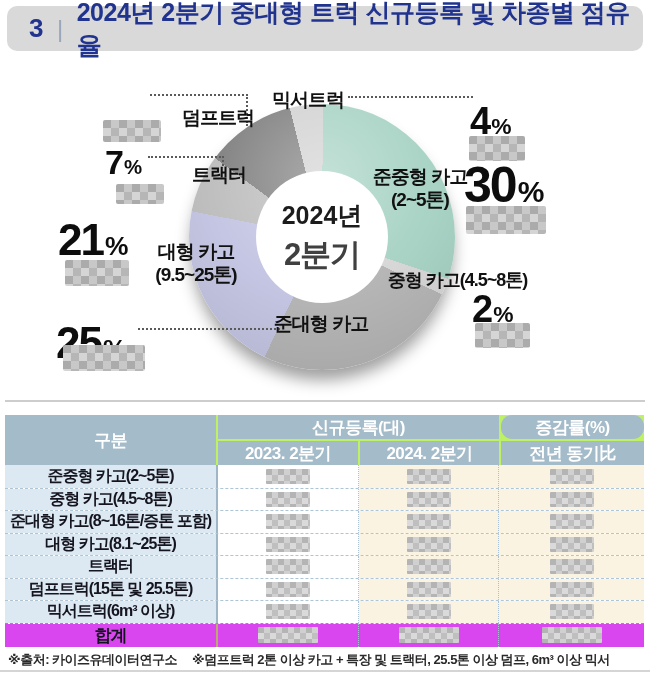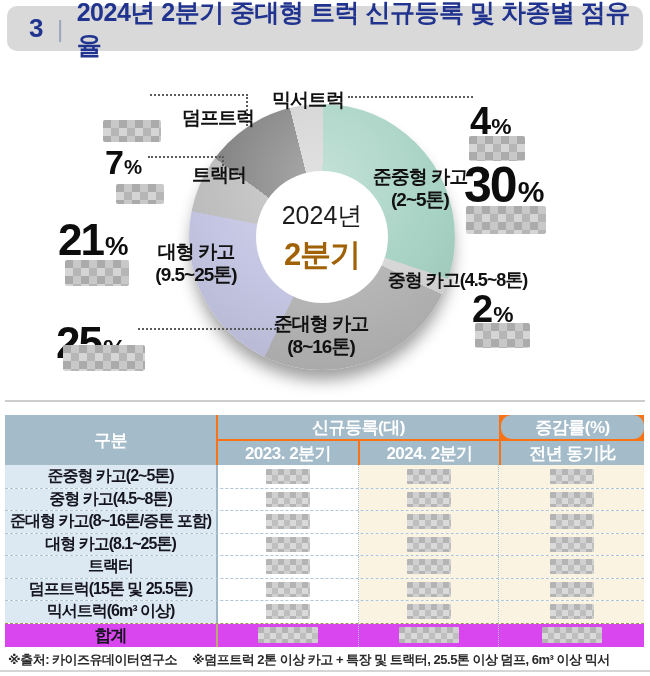--- a/index.html
+++ b/index.html
@@ -26,40 +26,40 @@
   .donut-ring::after {
     content:""; position:absolute; inset:0; border-radius:50%;
     background:radial-gradient(circle at 50% 28%, rgba(255,255,255,0.32) 0%, rgba(255,255,255,0) 48%, rgba(0,0,0,0.10) 100%);
   }
   .donut-hole {
     position:absolute; left:256px; top:171px; width:132px; height:132px;
     background:#fff; border-radius:50%;
     display:flex; flex-direction:column; align-items:center; justify-content:center;
     z-index:3;
   }
-  .donut-hole .c1 { font-size:25px; font-weight:400; color:#1c1c1c; }
-  .donut-hole .c2 { font-size:31px; font-weight:800; color:#a16207; margin-top:2px; letter-spacing:-1px; }
+  .donut-hole .c1 { font-size:25px; font-weight:700; color:#1c1c1c; }
+  .donut-hole .c2 { font-size:31px; font-weight:800; color:#404040; margin-top:2px; letter-spacing:-1px; }
   
   .pct { position:absolute; font-weight:800; color:#0d0d0d; letter-spacing:-2px; line-height:1; z-index:4; }
   .pct .sign { font-size:0.60em; letter-spacing:0; margin-left:2px; }
   .seg-label { position:absolute; font-weight:bold; color:#111; font-size:19px; line-height:1.22; text-align:center; letter-spacing:-1px; z-index:4; }
   .mosaic { position:absolute; z-index:4;
     background:conic-gradient(#c8c8c8 25%, #b6b6b6 25% 50%, #d5d5d5 50% 75%, #ababab 75%);
     background-size:16px 16px; border-radius:2px;
   }
   .dash-h { position:absolute; height:0; border-top:2px dotted #5a5a5a; z-index:2; }
   .dash-v { position:absolute; width:0; border-left:2px dotted #5a5a5a; z-index:2; }
   .fs34 { font-size:34px; } .fs38 { font-size:38px; } .fs44 { font-size:44px; } .fs50 { font-size:50px; }
   
   .divider { position:absolute; left:5px; width:640px; height:2px; background:#cdcdcd; }
   
   .tbl { position:absolute; left:5px; top:415px; width:639px; }
   .tbl-head {
     display:grid; grid-template-columns:211px 140px 139px 143px;
-    grid-template-rows:24px 24px; gap:2px; background:#f97316;
+    grid-template-rows:24px 24px; gap:2px; background:#bef264;
   }
   .h-cell {
     background:#a4bbc9; color:#fff; font-weight:bold; font-size:17px;
     display:flex; align-items:center; justify-content:center; letter-spacing:-0.5px;
   }
   .h-gubun { grid-row:1/3; grid-column:1; }
   .h-group-reg { grid-column:2/4; grid-row:1; }
   .h-group-chg { grid-column:4; grid-row:1;border-radius:11px; }
   .tbl-body { margin-top:0; }
   .t-row {
@@ -120,21 +120,20 @@
   <div class="seg-label" style="left:130px;top:240px;width:132px;">
     <div>대형 카고</div>
     <div>(9.5~25톤)</div>
   </div>
 
   <div class="pct fs44" style="left:56px;top:299px;margin-top:22px;"><span>25</span><span class="sign">%</span></div>
   <div class="mosaic" style="left:63px;top:345px;width:82px;height:26px;"></div>
   <div class="dash-h" style="left:138px;top:328px;width:142px;"></div>
   <div class="seg-label" style="left:255px;top:312px;width:132px;">
     <div>준대형 카고</div>
-    <div>(8~16톤)</div>
   </div>
 
   <div class="seg-label" style="left:266px;top:88px;width:84px;">믹서트럭</div>
   <div class="dash-h" style="left:348px;top:96px;width:125px;"></div>
   <div class="pct fs38" style="left:470px;top:102px;"><span>4</span><span class="sign">%</span></div>
   <div class="mosaic" style="left:469px;top:136px;width:56px;height:25px;"></div>
 
   <div class="seg-label" style="left:360px;top:165px;width:120px;">
     <div>준중형 카고</div>
     <div>(2~5톤)</div>

